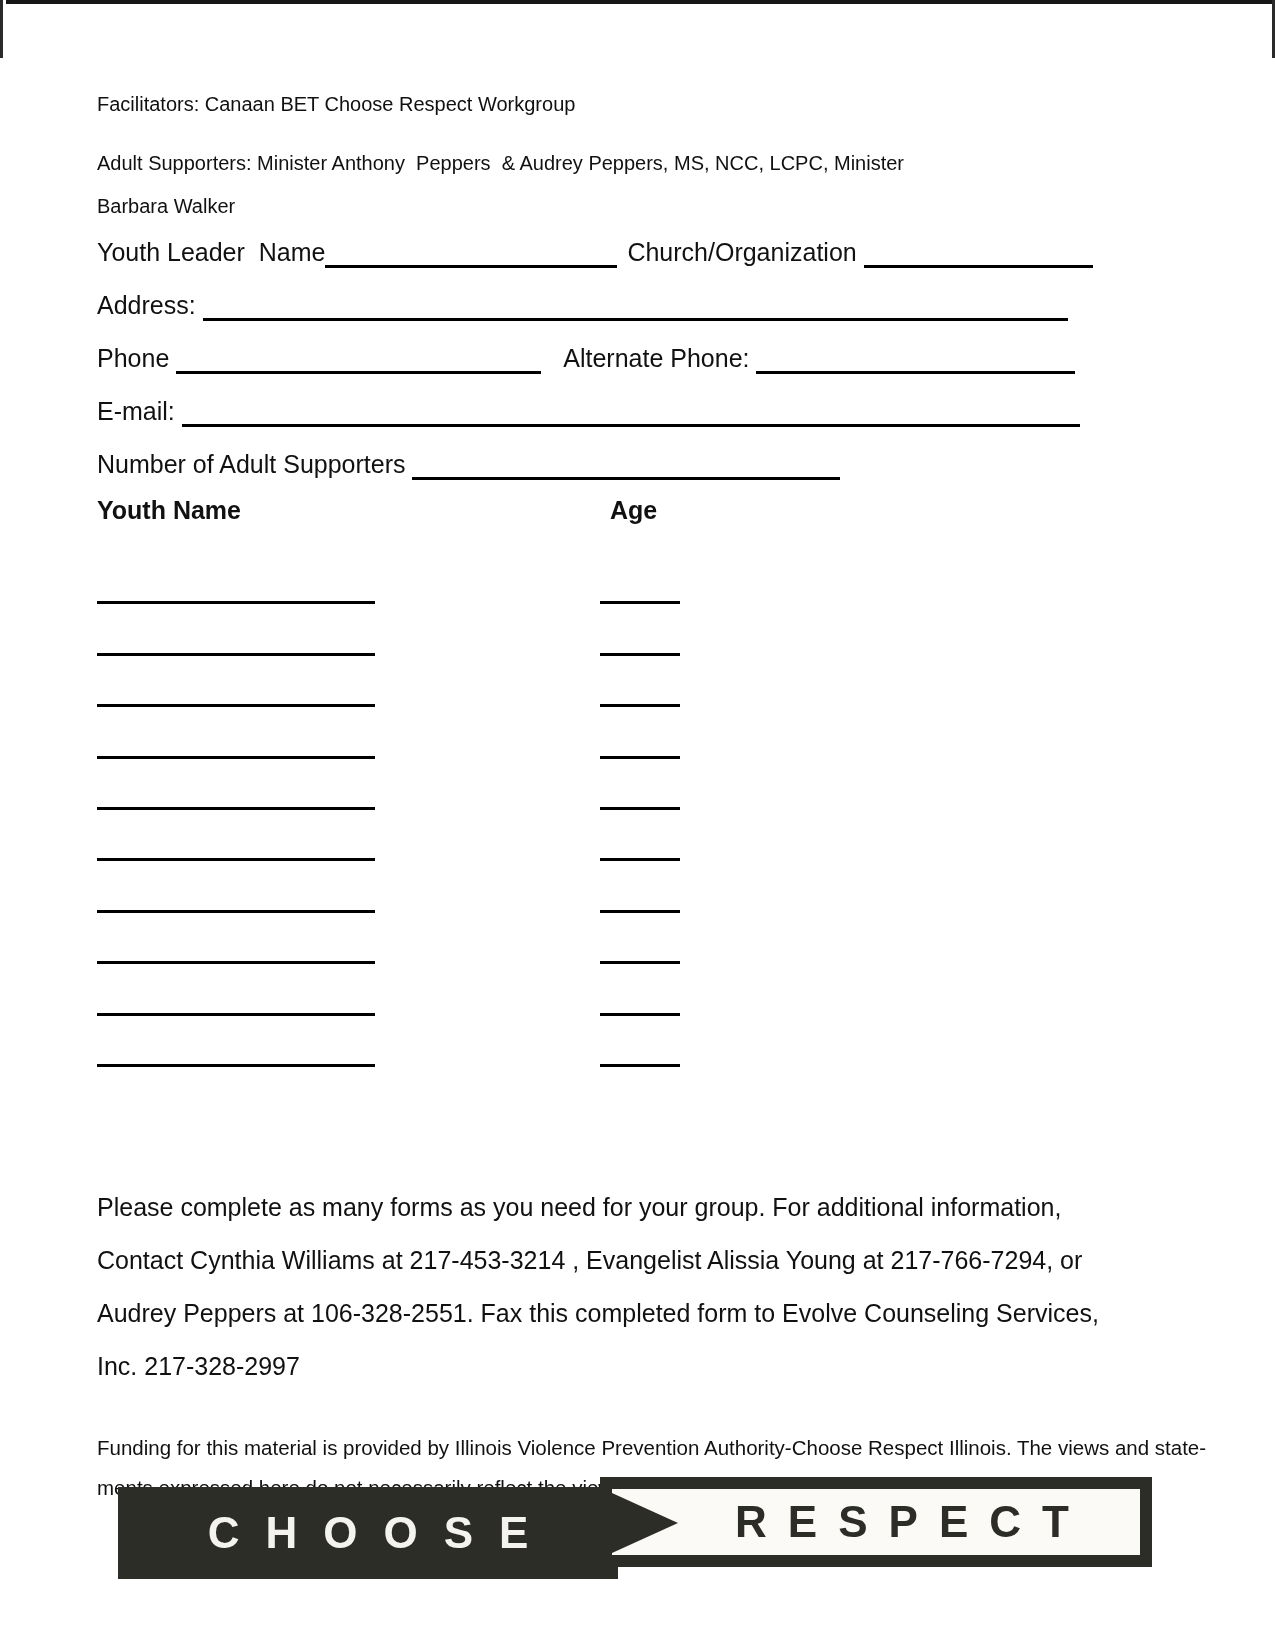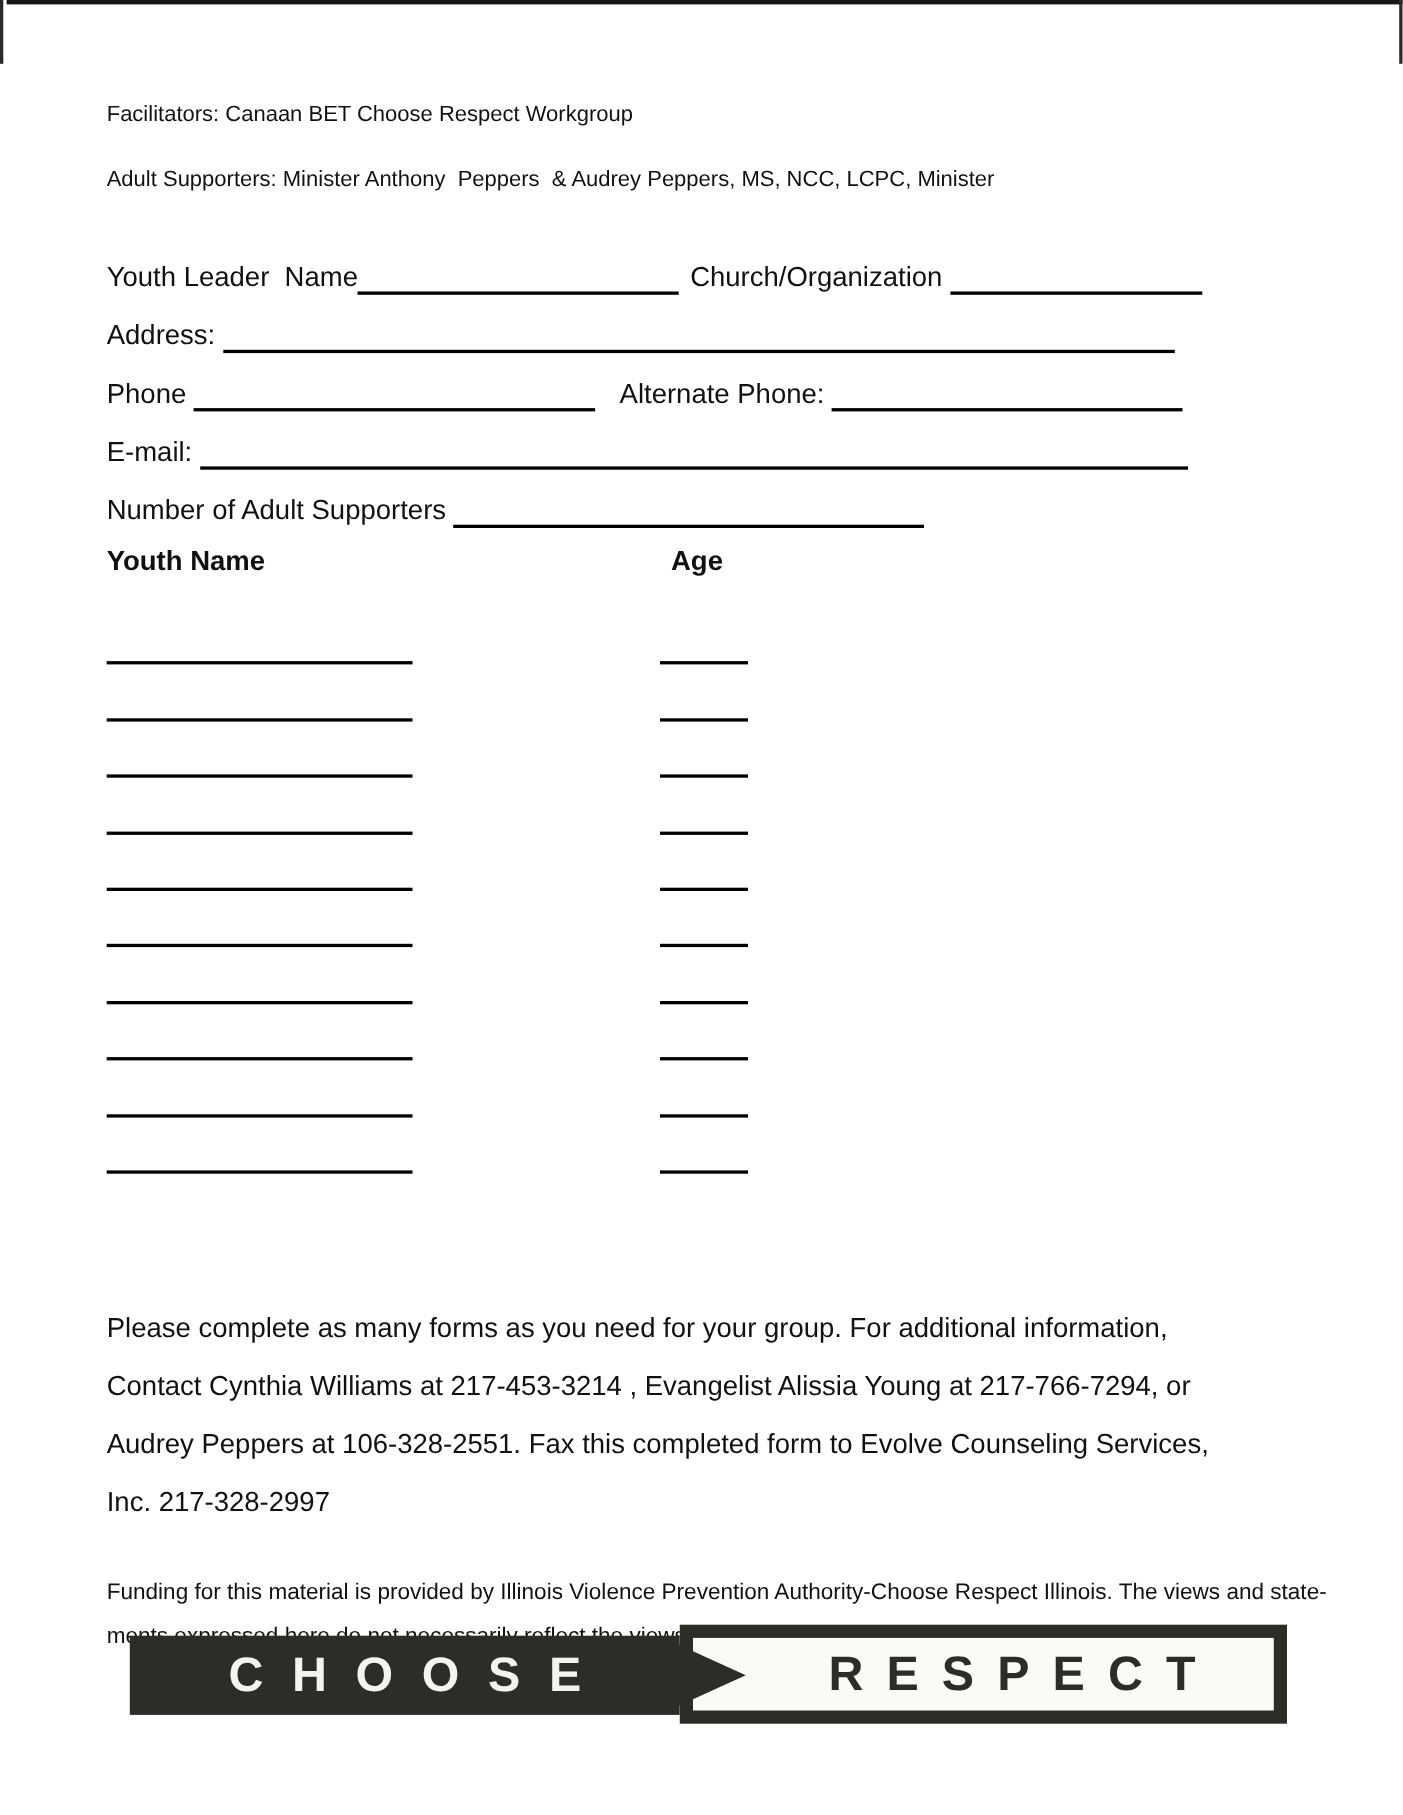--- a/index.html
+++ b/index.html
@@ -55,30 +55,30 @@
   
   .instructions { left:97px; top:1181px; font-size:25px; line-height:53px; }
   .instructions div { white-space:pre; }
 
   
   .funding { left:97px; top:1428px; font-size:20.5px; line-height:40px; }
   .funding div { white-space:pre; }
 
   
   .logo-left {
-    left:118px; top:1487px; width:500px; height:72px;
+    left:118px; top:1487px; width:500px; height:92px;
     background:#2d2d28;
     display:flex; align-items:center; justify-content:center;
   }
   .logo-left span {
     color:#f4f3ee; font-weight:bold; font-size:44px;
     letter-spacing:26px; margin-right:-26px; white-space:pre;
   }
   .logo-right {
-    left:618px; top:1477px; width:552px; height:90px;
+    left:600px; top:1477px; width:552px; height:90px;
     background:#fbfaf7; border:12px solid #2d2d28;
     display:flex; align-items:center; justify-content:center;
   }
   .logo-right span {
     color:#2d2d28; font-weight:bold; font-size:44px;
     letter-spacing:21px; margin-right:-21px; margin-left:52px; white-space:pre;
   }
   .logo-arrow {
     left:612px; top:1493px; width:0; height:0;
     border-top:30px solid transparent;
@@ -90,20 +90,21 @@
 </head>
 <body>
 
 <div class="abs scan-top"></div>
 <div class="abs scan-left"></div>
 <div class="abs scan-right"></div>
 
 <div class="abs txt facilitators">Facilitators: Canaan BET Choose Respect Workgroup</div>
 <div class="abs supporters">
   <div class="txt">Adult Supporters: Minister Anthony  Peppers  &amp; Audrey Peppers, MS, NCC, LCPC, Minister</div>
+  <div class="txt">Barbara Walker</div>
 </div>
 
 <div class="abs form-row row-leader">
   <span class="lbl">Youth Leader  Name</span>
   <span class="fill-line leader-line1"></span>
   <span class="leader-gap"></span>
   <span class="lbl">Church/Organization </span>
   <span class="fill-line grow"></span>
 </div>
 

